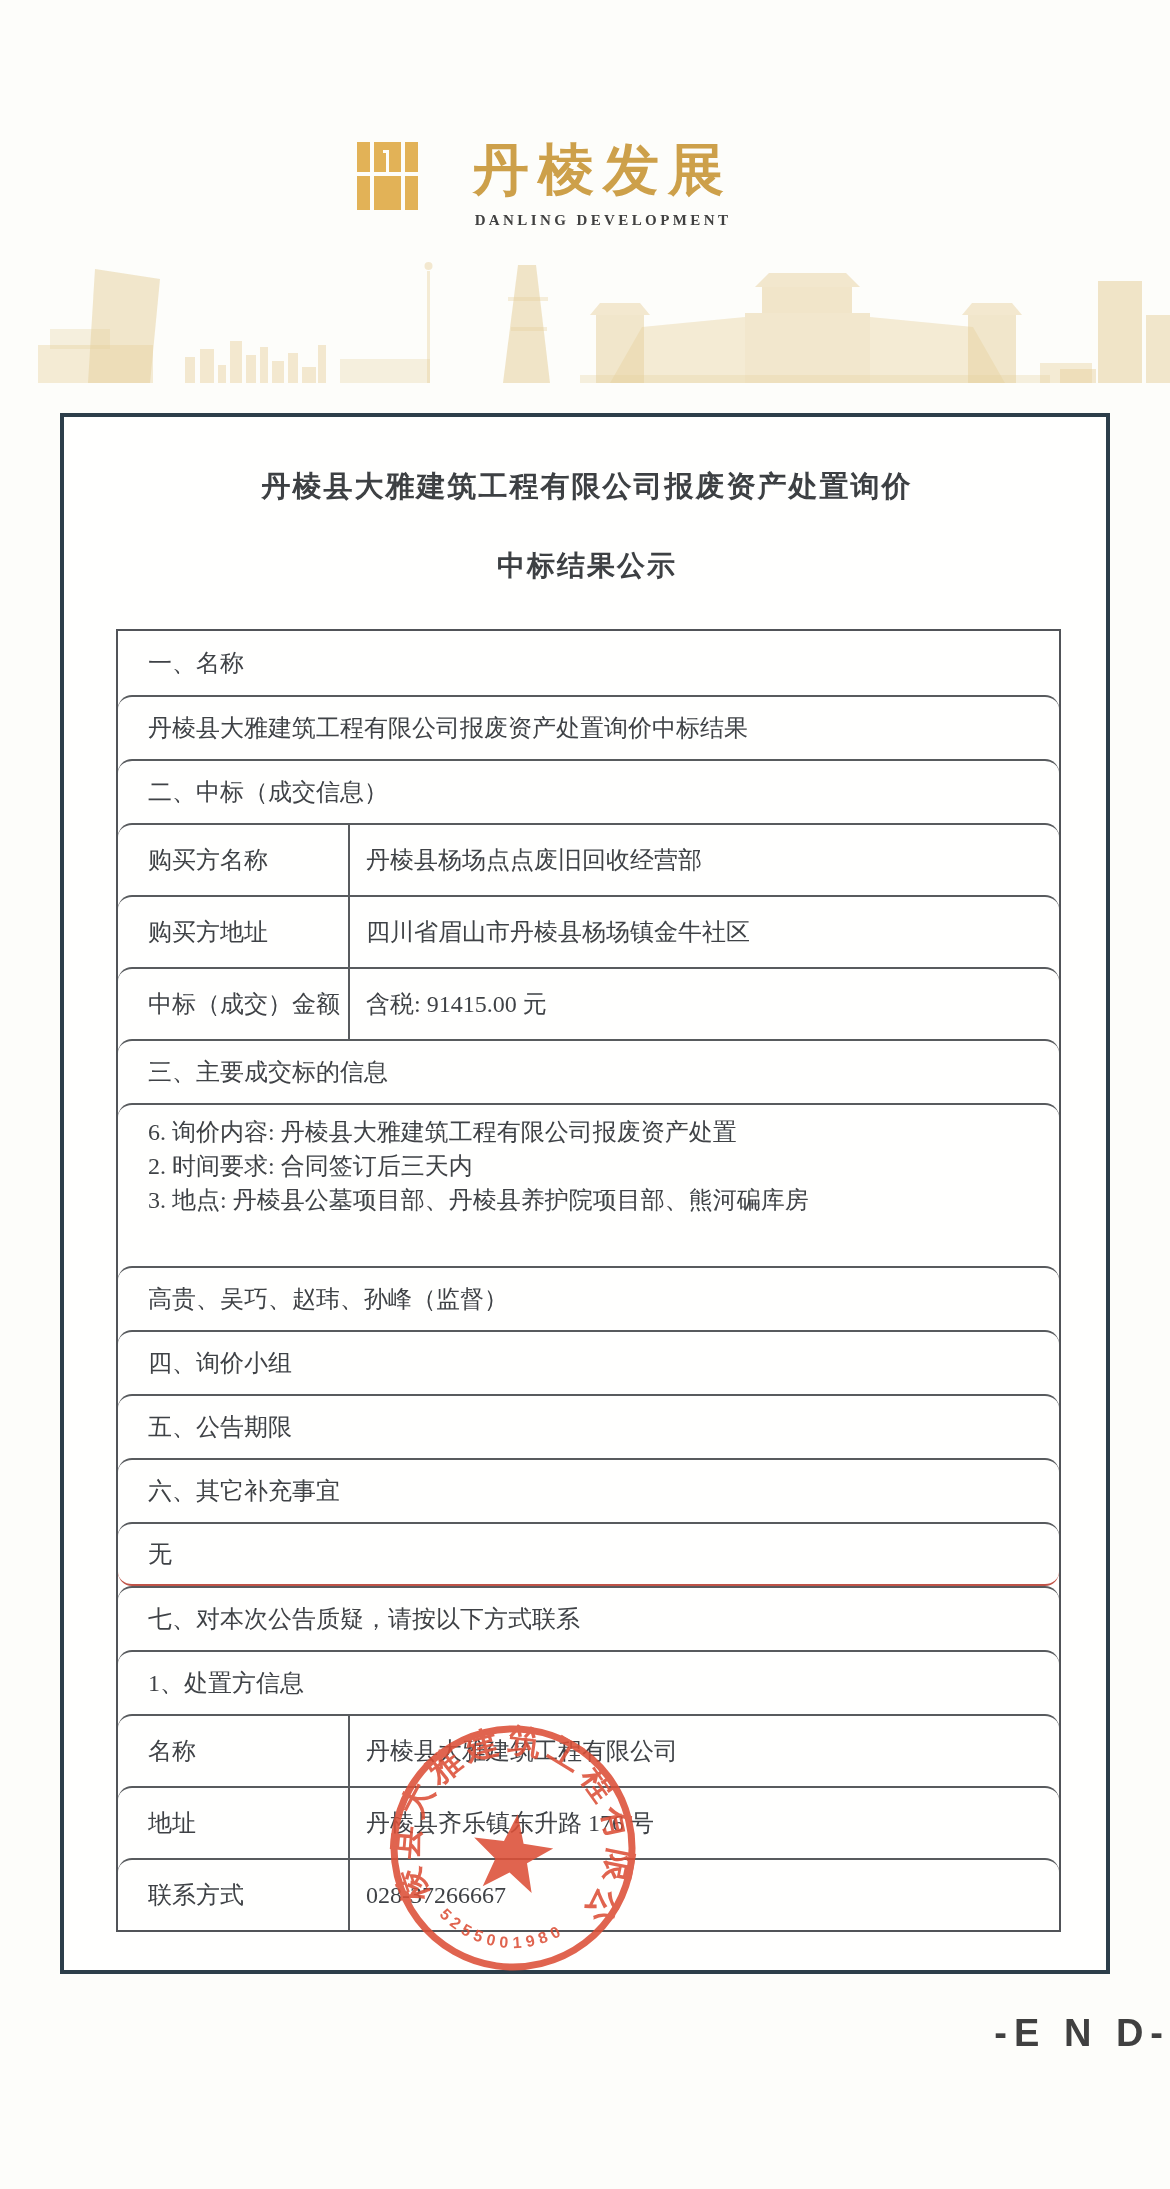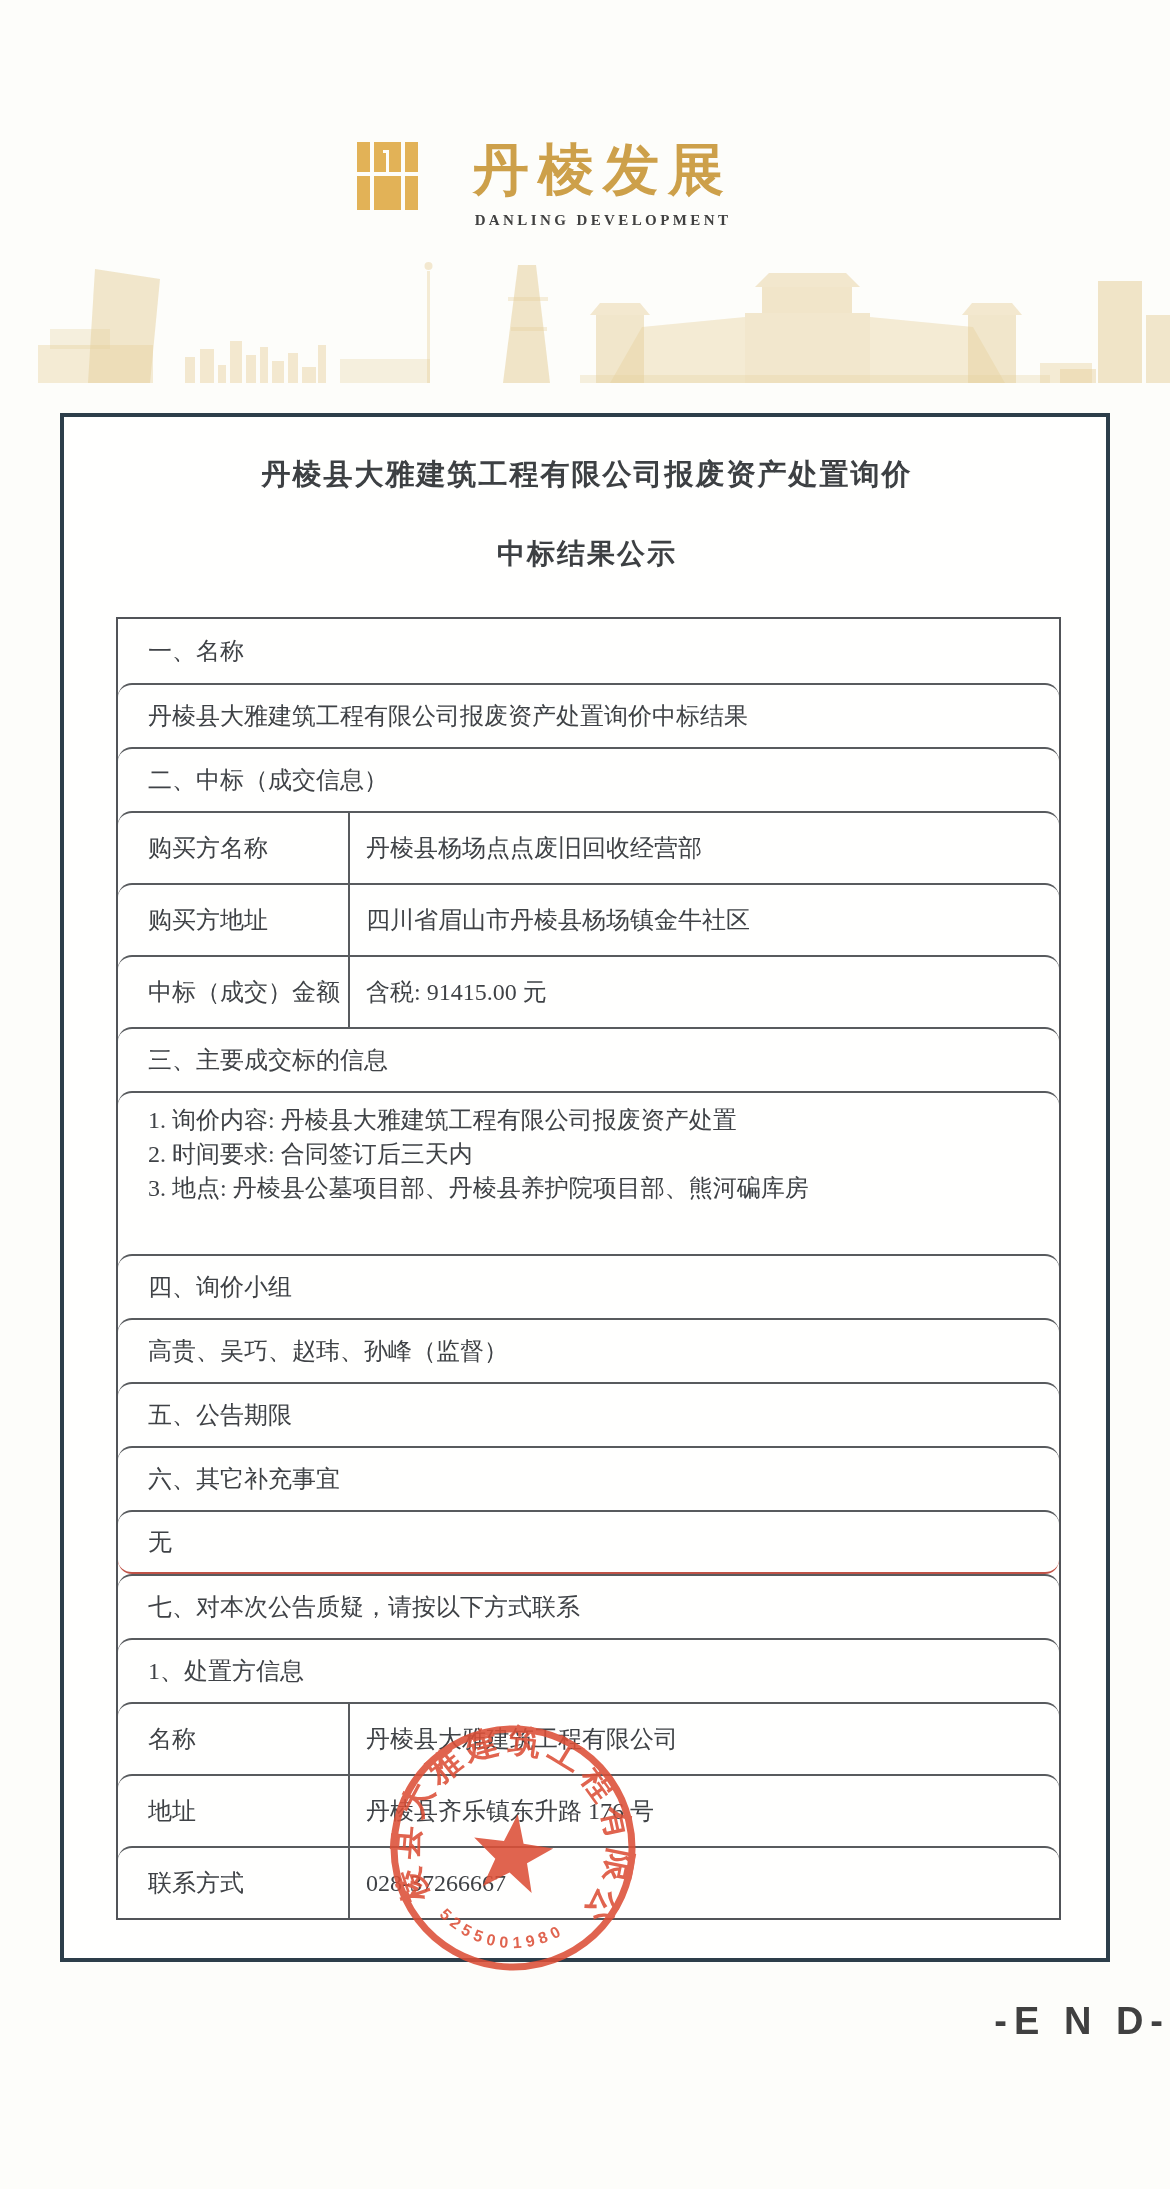--- a/index.html
+++ b/index.html
@@ -31,21 +31,21 @@
   
   .skyline { margin-top:28px; width:1170px; height:126px; display:block; }
 
   
   .card {
     width:1050px; margin:30px auto 0; position:relative;
     background:#fffffe; border:4px solid #2d3e4a;
     padding:38px 48px 38px 52px;
   }
   .doc-title1 {
-    margin-top:0; text-align:center; font-weight:700;
+    margin-top:12px; text-align:center; font-weight:700;
     font-size:29px; letter-spacing:2px; color:#3d4043;
   }
   .doc-title2 {
     margin-top:40px; text-align:center; font-weight:700;
     font-size:28px; letter-spacing:2px; color:#3d4043;
   }
 
   
   .info-table {
     margin:44px auto 0; width:945px;
@@ -161,30 +161,30 @@
       </div>
       <div class="trow pair">
         <div class="cell label">中标（成交）金额</div>
         <div class="cell value">含税: 91415.00 元</div>
       </div>
       <div class="trow full">
         <div class="cell full">三、主要成交标的信息</div>
       </div>
       <div class="trow multiline">
         <div class="cell full">
-          <div class="line">1. 询价内容: 丹棱县大雅建筑工程有限公司报废资产处置</div>
+          <div class="line">6. 询价内容: 丹棱县大雅建筑工程有限公司报废资产处置</div>
           <div class="line">2. 时间要求: 合同签订后三天内</div>
           <div class="line">3. 地点: 丹棱县公墓项目部、丹棱县养护院项目部、熊河碥库房</div>
         </div>
       </div>
       <div class="trow full">
+        <div class="cell full">高贵、吴巧、赵玮、孙峰（监督）</div>
+      </div>
+      <div class="trow full">
         <div class="cell full">四、询价小组</div>
-      </div>
-      <div class="trow full">
-        <div class="cell full">高贵、吴巧、赵玮、孙峰（监督）</div>
       </div>
       <div class="trow full">
         <div class="cell full">五、公告期限</div>
       </div>
       <div class="trow full">
         <div class="cell full">六、其它补充事宜</div>
       </div>
       <div class="trow full red-b">
         <div class="cell full">无</div>
       </div>

